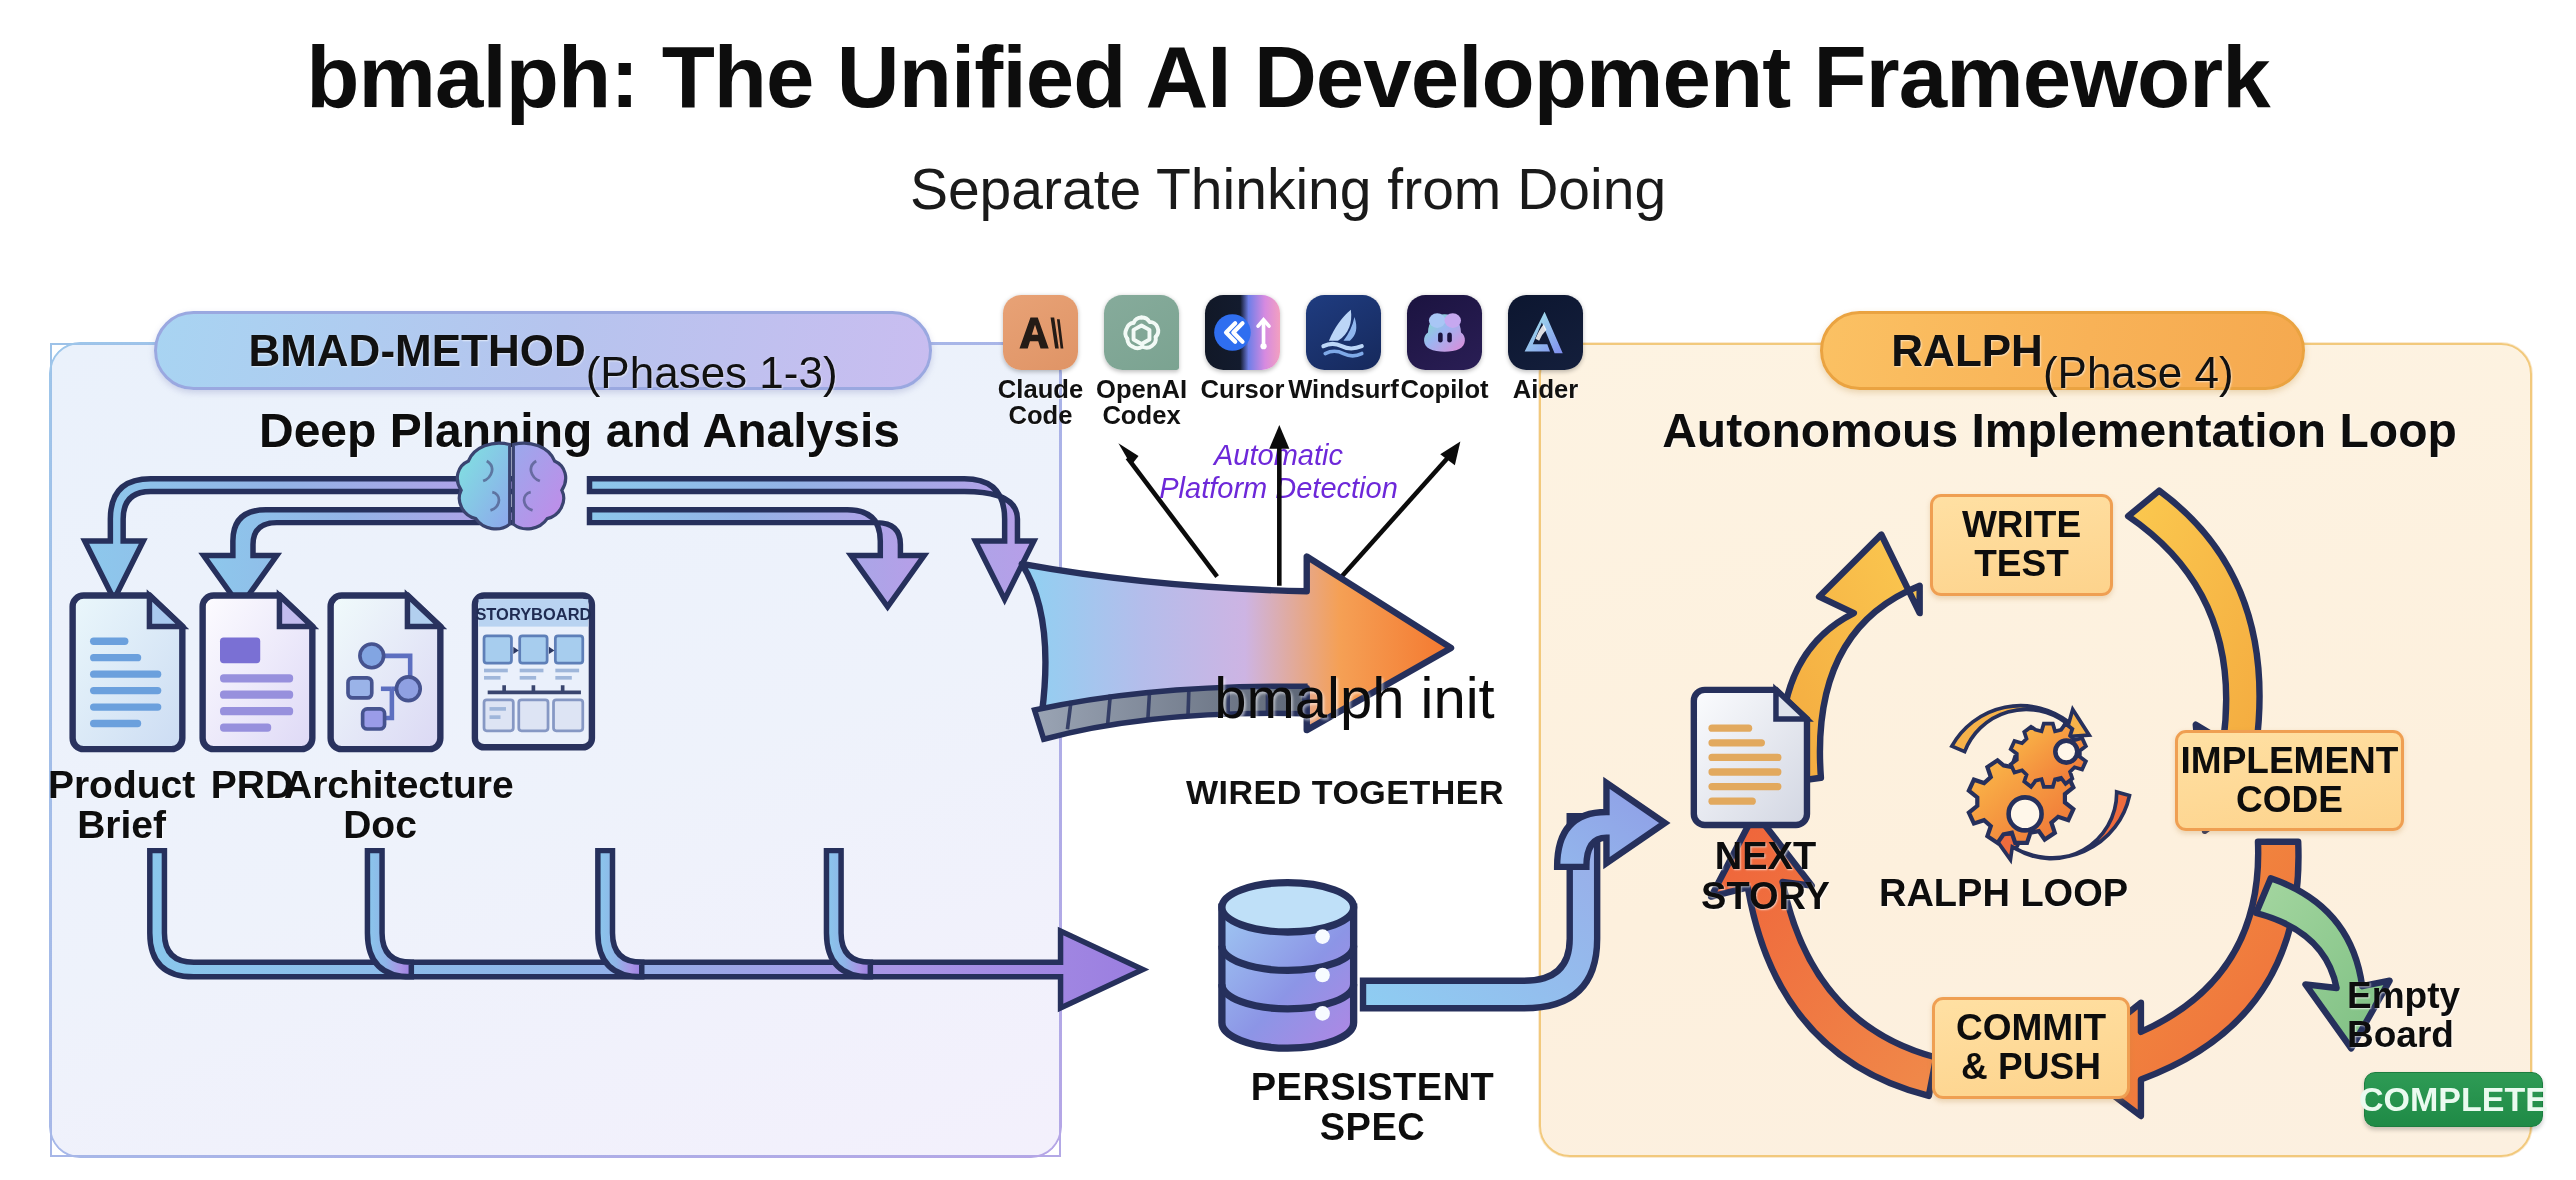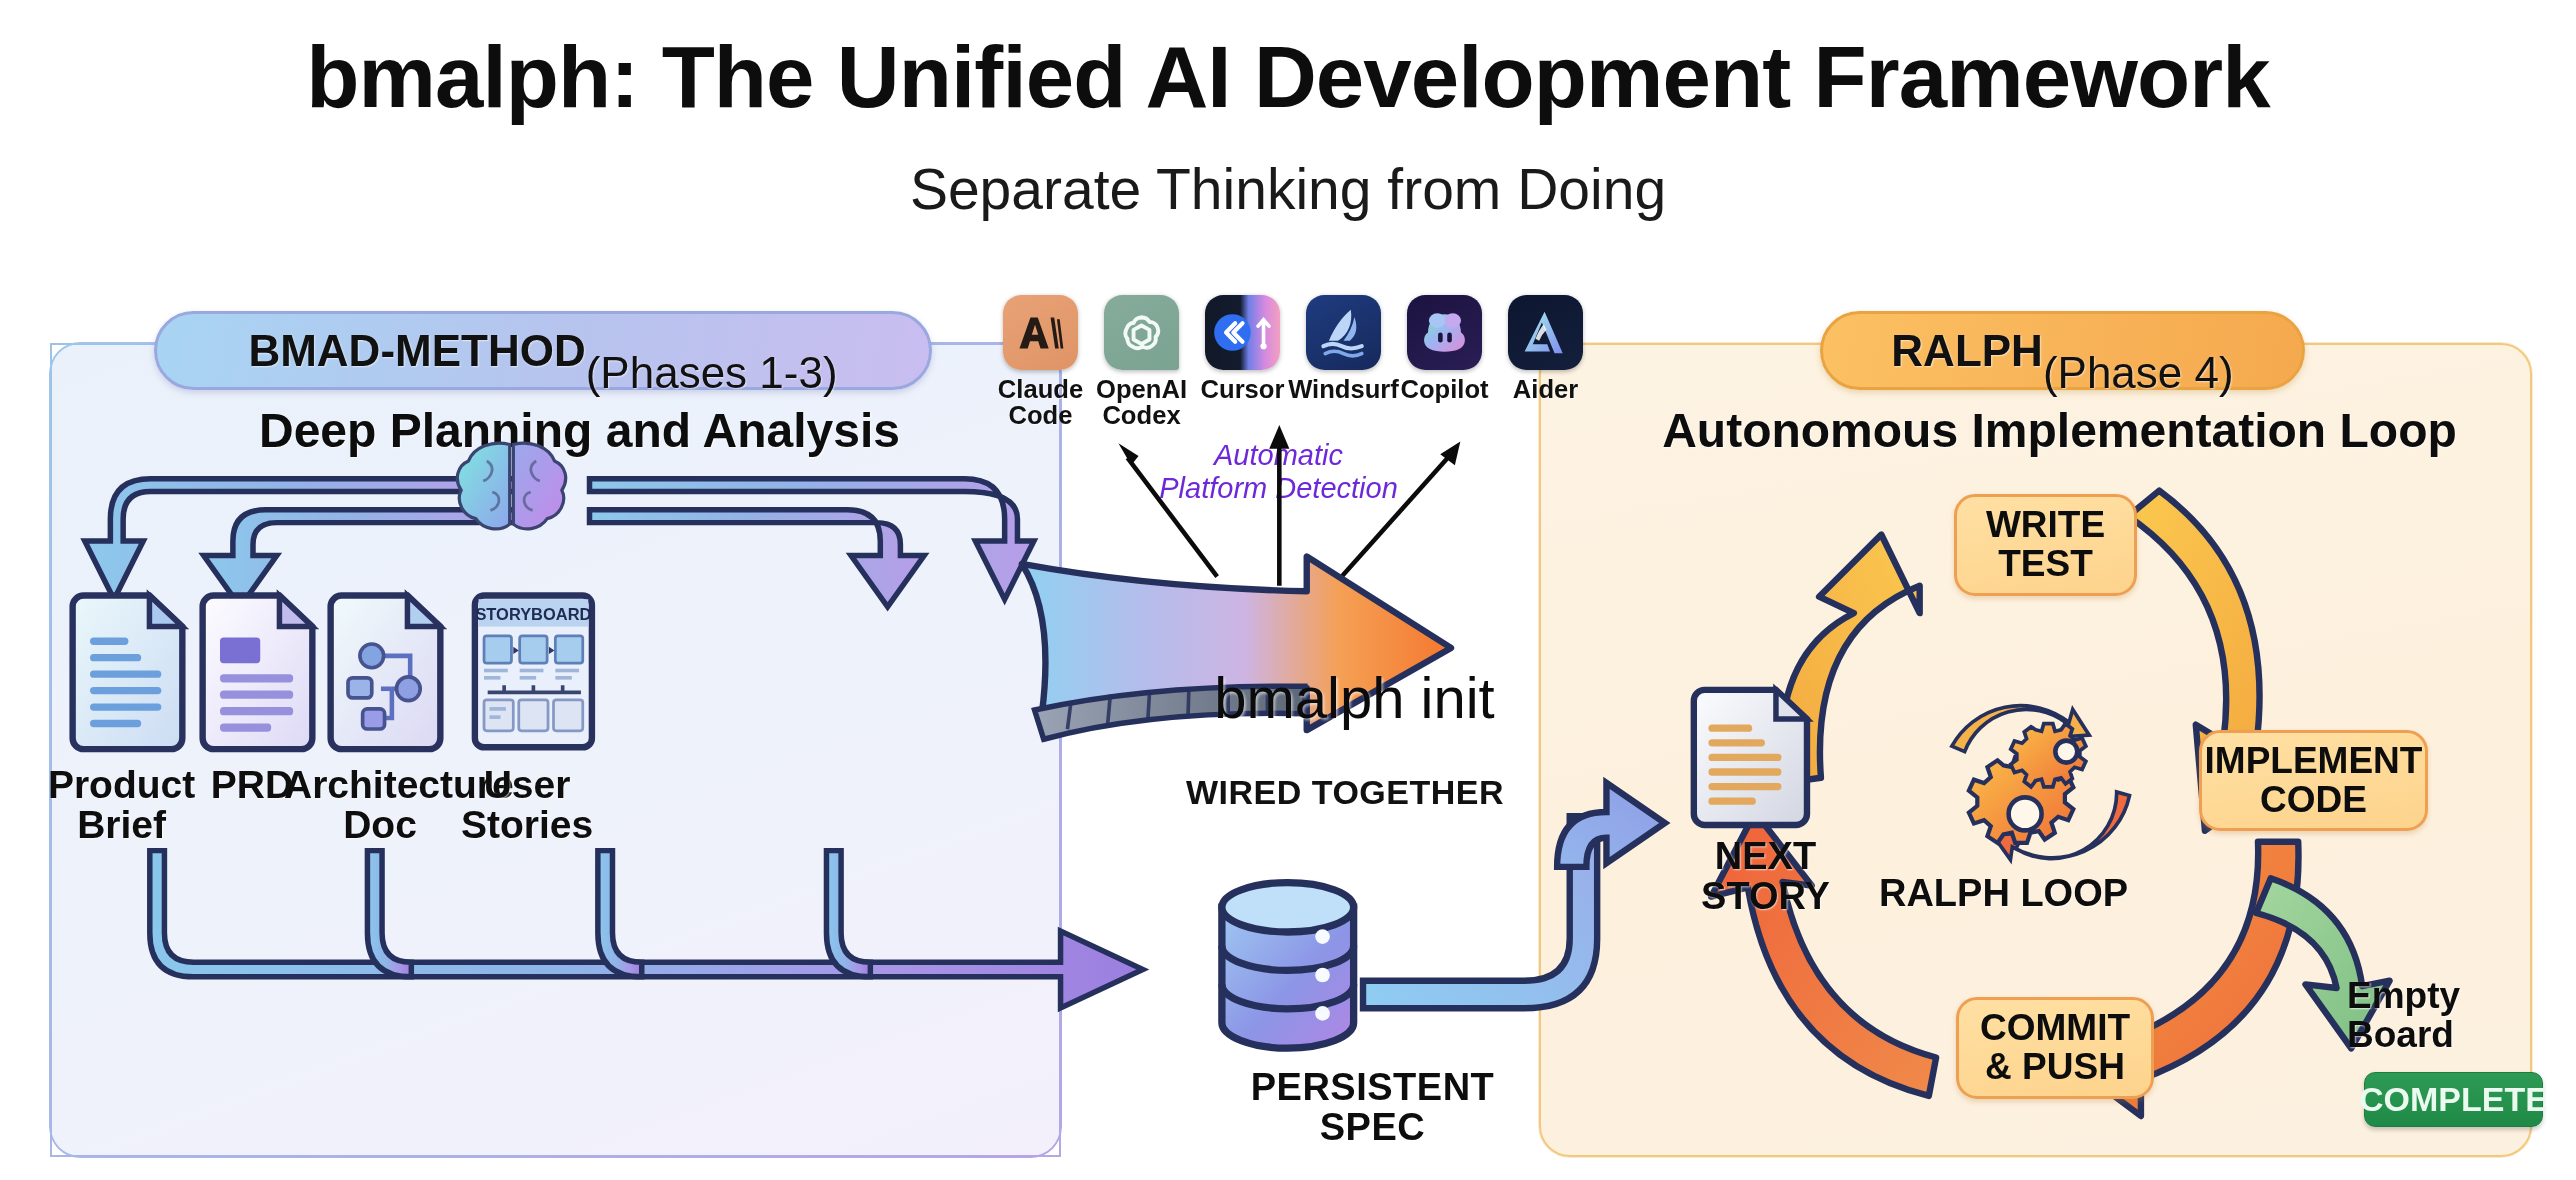--- a/index.html
+++ b/index.html
@@ -131,28 +131,27 @@
   
   .docnode { position: absolute; width: 192px; text-align: center; }
   .docnode .caption {
     margin-top: 11px; font-size: 39px; font-weight: bold; color: #0e0e0e;
     line-height: 1.03; white-space: pre-line;
     text-shadow: 0.9px 0.9px 1.8px rgba(255,255,255,.7);
   }
 
   
   .loopbox {
-    position: absolute; border-radius: 21px;
+    position: absolute; border-radius: 11px;
     background: linear-gradient(170deg,#ffe0a3 0%,#fdd38c 100%);
     border: 3.7px solid #ef9f52;
     display: flex; align-items: center; justify-content: center; text-align: center;
     font-size: 37px; font-weight: bold; color: #0d0d0d;
     line-height: 1.05; white-space: pre-line;
     box-shadow: 0 2.7px 5.5px rgba(190,140,70,.28);
-    margin-left: 24px;
   }
   .lb-write   { left: 1930px; top: 494px;  width: 183px; height: 102px; }
   .lb-impl    { left: 2175px; top: 730px;  width: 229px; height: 101px; }
   .lb-commit  { left: 1932px; top: 997px; width: 198px; height: 102px; }
 
   .caption-std {
     position: absolute; text-align: center; font-size: 38px; font-weight: bold;
     color: #0d0d0d; line-height: 1.05; white-space: pre-line;
     text-shadow: 0.9px 0.9px 1.8px rgba(255,255,255,.7);
   }
@@ -318,22 +317,20 @@
       <g fill="#dde4f4" stroke="#8698c4" stroke-width="3">
         <rect x="58" y="120" width="32" height="34" rx="3"></rect>
         <rect x="96" y="120" width="32" height="34" rx="3"></rect>
         <rect x="134" y="120" width="32" height="34" rx="3"></rect>
       </g>
       <g fill="#9fb6da">
           <rect x="64" y="128" width="18" height="4"></rect>
           <rect x="64" y="137" width="12" height="4"></rect>
         </g>
     </svg>
-    <div class="caption">User
-Stories</div>
   </div>
 
   <svg style="position:absolute;left:137px;top:823px;" width="1079" height="229" viewBox="0 0 1180 250">
     <defs>
       <linearGradient id="gColl" x1="0" y1="0" x2="1" y2="0">
         <stop offset="0%" stop-color="#8ac7ec"></stop>
         <stop offset="42%" stop-color="#8fb4e8"></stop>
         <stop offset="75%" stop-color="#a995e6"></stop>
         <stop offset="100%" stop-color="#9b7ee0"></stop>
       </linearGradient>

